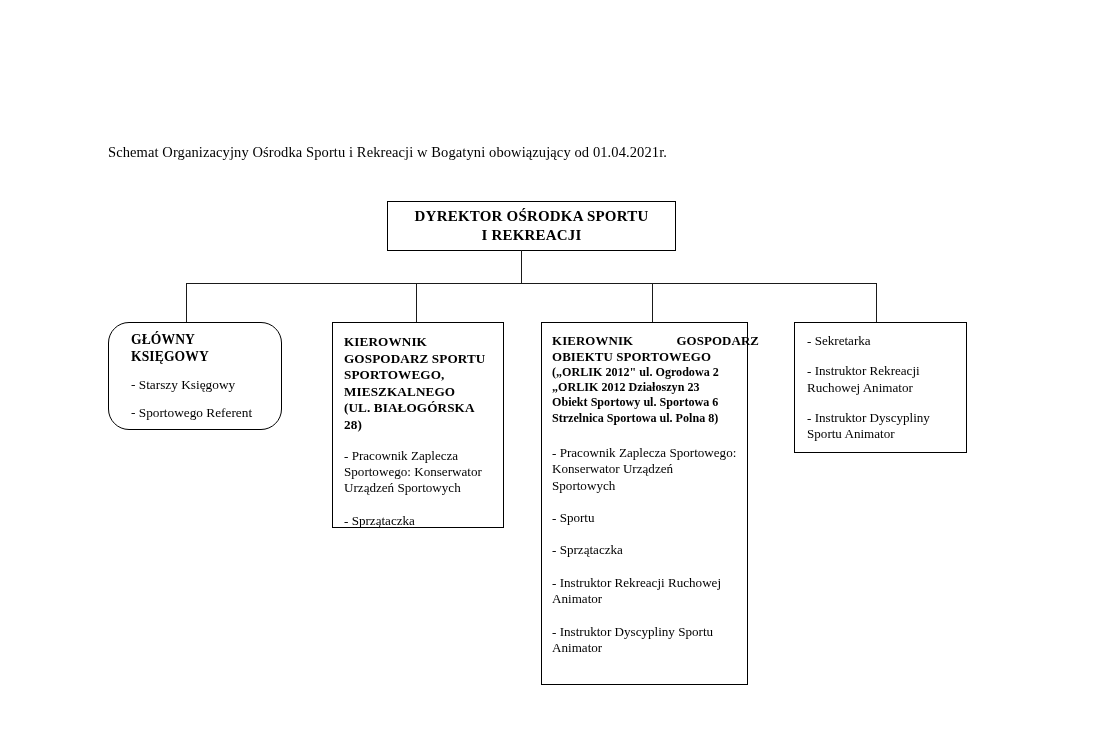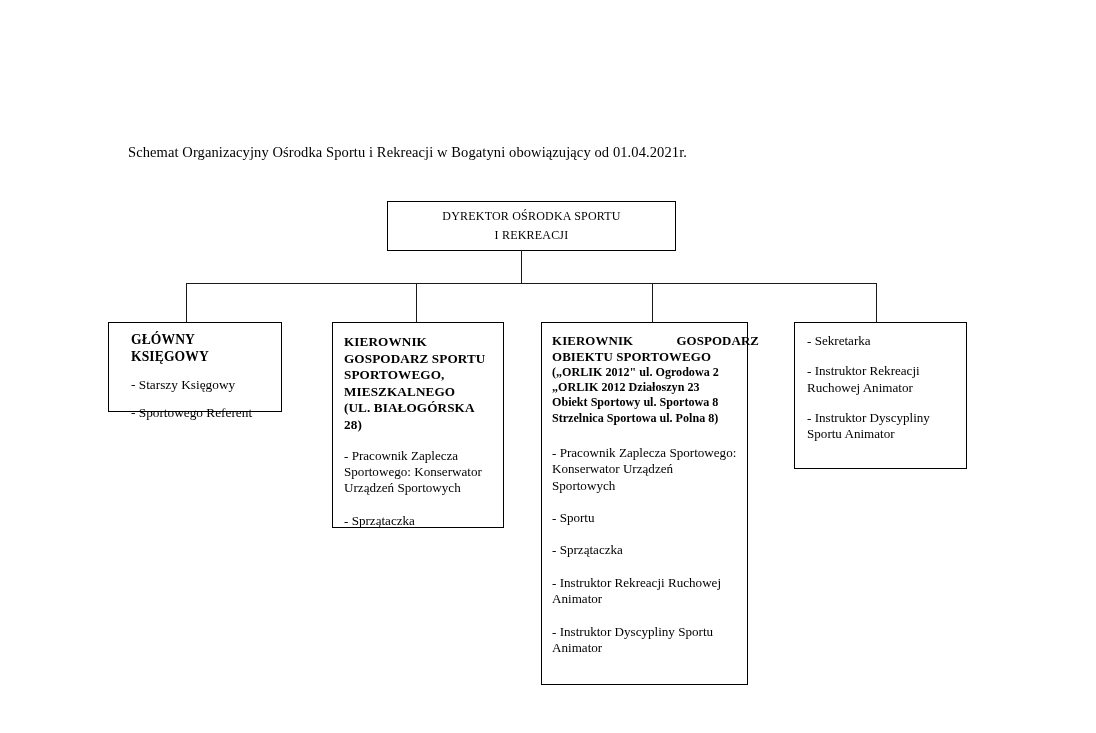--- a/index.html
+++ b/index.html
@@ -21,21 +21,21 @@
     position: absolute;
     left: 0;
     top: 0;
     width: 1096px;
     height: 733px;
   }
 
   
   .chart-title {
     position: absolute;
-    left: 128px;
+    left: 108px;
     top: 143px;
     font-size: 14.5px;
     line-height: 18px;
     white-space: nowrap;
     letter-spacing: 0.1px;
   }
 
   
   .node-box {
     position: absolute;
@@ -48,62 +48,63 @@
   #node-director {
     left: 387px;
     top: 201px;
     width: 289px;
     height: 50px;
     display: flex;
     align-items: center;
     justify-content: center;
   }
   #node-director .node-heading {
-    font-weight: normal;
-    font-size: 12px;
+    font-weight: bold;
+    font-size: 15px;
     line-height: 19px;
     text-align: center;
     letter-spacing: 0.2px;
   }
 
   
   .conn {
     position: absolute;
     background: #1a1a1a;
   }
   .conn-v { width: 1.4px; }
   .conn-h { height: 1.4px; }
 
   
   #node-accounting {
     left: 108px;
     top: 322px;
     width: 174px;
-    height: 90px;
+    height: 108px;
     padding: 9px 12px 8px 12px;
+    border-radius: 21px;
   }
   #node-facility-bialogorska {
     left: 332px;
     top: 322px;
     width: 172px;
     height: 206px;
     padding: 11px 11px 8px 11px;
   }
   #node-facility-orlik {
     left: 541px;
     top: 322px;
     width: 207px;
     height: 363px;
     padding: 11px 10px 8px 10px;
   }
   #node-secretariat {
     left: 794px;
     top: 322px;
     width: 173px;
-    height: 147px;
+    height: 131px;
     padding: 10px 12px 8px 12px;
   }
 
   .node-box .node-heading {
     font-weight: bold;
     font-size: 13.2px;
     line-height: 16.5px;
     letter-spacing: 0.1px;
     margin: 0;
   }
@@ -218,21 +219,21 @@
     <div class="node-heading">
       <span class="spread">
         <span>KIEROWNIK</span>
         <span style="float:right;">GOSPODARZ</span>
       </span><br>
       <span>OBIEKTU SPORTOWEGO</span>
     </div>
     <div class="node-subheading">
       <span>(„ORLIK 2012" ul. Ogrodowa 2</span><br>
       <span>„ORLIK 2012  Działoszyn 23</span><br>
-      <span>Obiekt Sportowy ul. Sportowa 8</span><br>
+      <span>Obiekt Sportowy ul. Sportowa 6</span><br>
       <span>Strzelnica Sportowa ul. Polna 8)</span>
     </div>
     <ul class="node-items">
       <li>- Pracownik Zaplecza Sportowego: Konserwator Urządzeń Sportowych</li>
       <li>- Sportu</li>
       <li>- Sprzątaczka</li>
       <li>- Instruktor Rekreacji Ruchowej Animator</li>
       <li>- Instruktor Dyscypliny Sportu Animator</li>
     </ul>
   </div>

